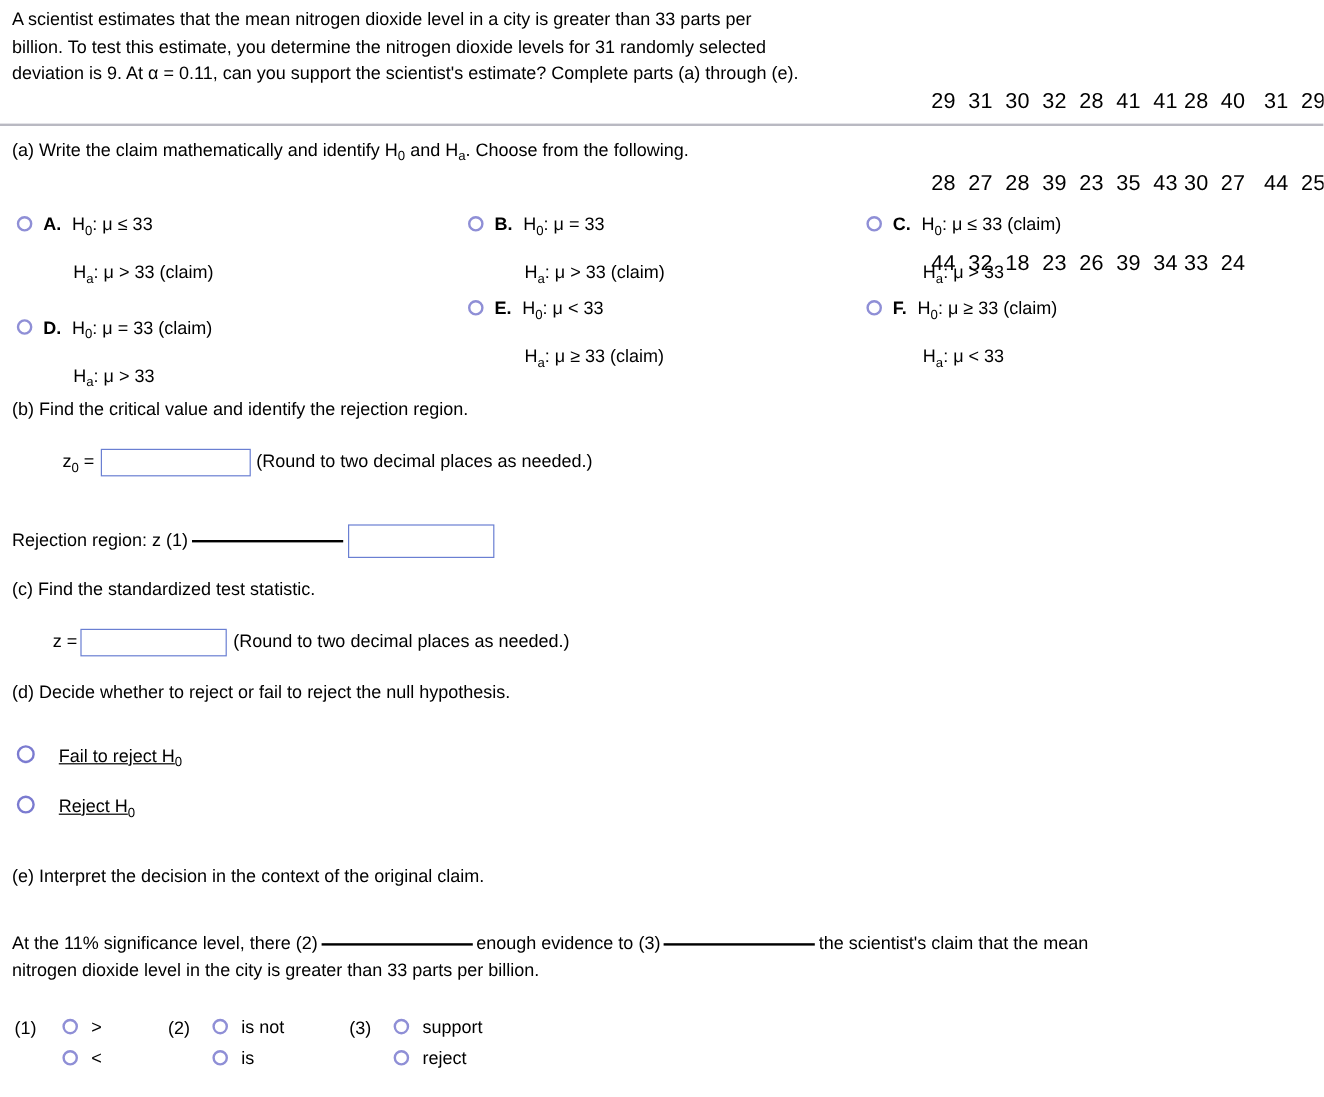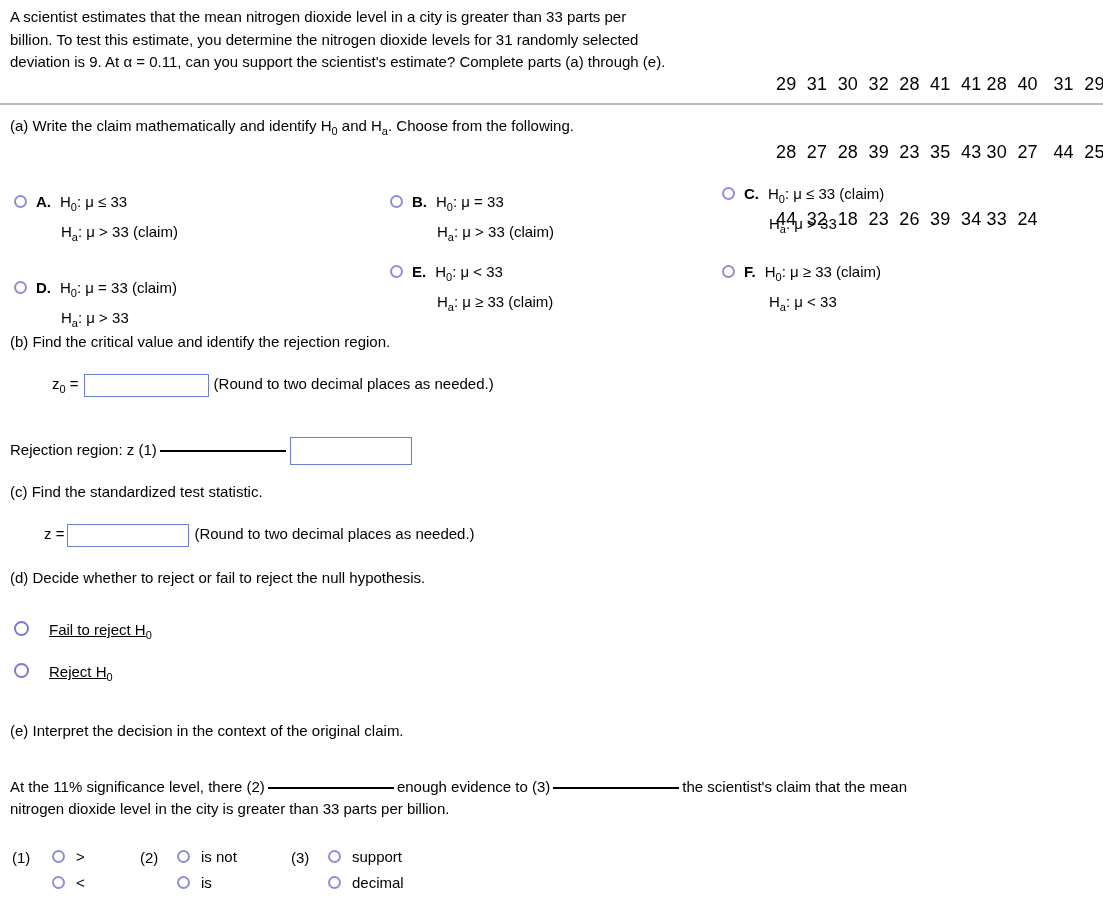--- a/index.html
+++ b/index.html
@@ -93,22 +93,21 @@
     border-bottom: 2px solid #000000;
     height: 0;
     vertical-align: 3px;
   }
 
   
   .opt {
     position: absolute;
     white-space: nowrap;
     font-size: 15px;
-    line-height: 18px;
-    margin-top: 19px;
+    line-height: 28px;
   }
   .opt .letter {
     font-weight: bold;
     display: inline-block;
     margin-left: 9px;
   }
   .opt .hyp1 {
     display: inline-block;
     margin-left: 9px;
   }
@@ -166,21 +165,21 @@
 <div class="opt" style="left:14px; top:174px;">
   <span class="radio"></span><span class="letter">A.</span><span class="hyp1"><span>H</span><span class="sub">0</span><span>: μ ≤ 33</span></span>
   <span class="hyp2" style="margin-left:47px;"><span>H</span><span class="sub">a</span><span>: μ &gt; 33 (claim)</span></span>
 </div>
 
 <div class="opt" style="left:390px; top:174px;">
   <span class="radio"></span><span class="letter">B.</span><span class="hyp1"><span>H</span><span class="sub">0</span><span>: μ = 33</span></span>
   <span class="hyp2" style="margin-left:47px;"><span>H</span><span class="sub">a</span><span>: μ &gt; 33 (claim)</span></span>
 </div>
 
-<div class="opt" style="left:722px; top:166px;">
+<div class="opt" style="left:722px; top:174px;">
   <span class="radio"></span><span class="letter">C.</span><span class="hyp1"><span>H</span><span class="sub">0</span><span>: μ ≤ 33 (claim)</span></span>
   <span class="hyp2" style="margin-left:47px;"><span>H</span><span class="sub">a</span><span>: μ &gt; 33</span></span>
 </div>
 
 <div class="opt" style="left:14px; top:260px;">
   <span class="radio"></span><span class="letter">D.</span><span class="hyp1"><span>H</span><span class="sub">0</span><span>: μ = 33 (claim)</span></span>
   <span class="hyp2" style="margin-left:47px;"><span>H</span><span class="sub">a</span><span>: μ &gt; 33</span></span>
 </div>
 
 <div class="opt" style="left:390px; top:244px;">
@@ -236,14 +235,14 @@
 
 <div class="legend" style="left:140px; top:848px; width:150px; height:60px;">
   <span class="tag">(2)</span>
   <span class="row" style="left:37px; top:0;"><span class="radio"></span><span class="txt">is not</span></span>
   <span class="row" style="left:37px; top:26px;text-align:center;"><span class="radio"></span><span class="txt">is</span></span>
 </div>
 
 <div class="legend" style="left:291px; top:848px; width:180px; height:60px;">
   <span class="tag">(3)</span>
   <span class="row" style="left:37px; top:0;"><span class="radio"></span><span class="txt">support</span></span>
-  <span class="row" style="left:37px; top:26px;"><span class="radio"></span><span class="txt">decimal</span></span>
+  <span class="row" style="left:37px; top:26px;"><span class="radio"></span><span class="txt">reject</span></span>
 </div>
 
 </body></html>

